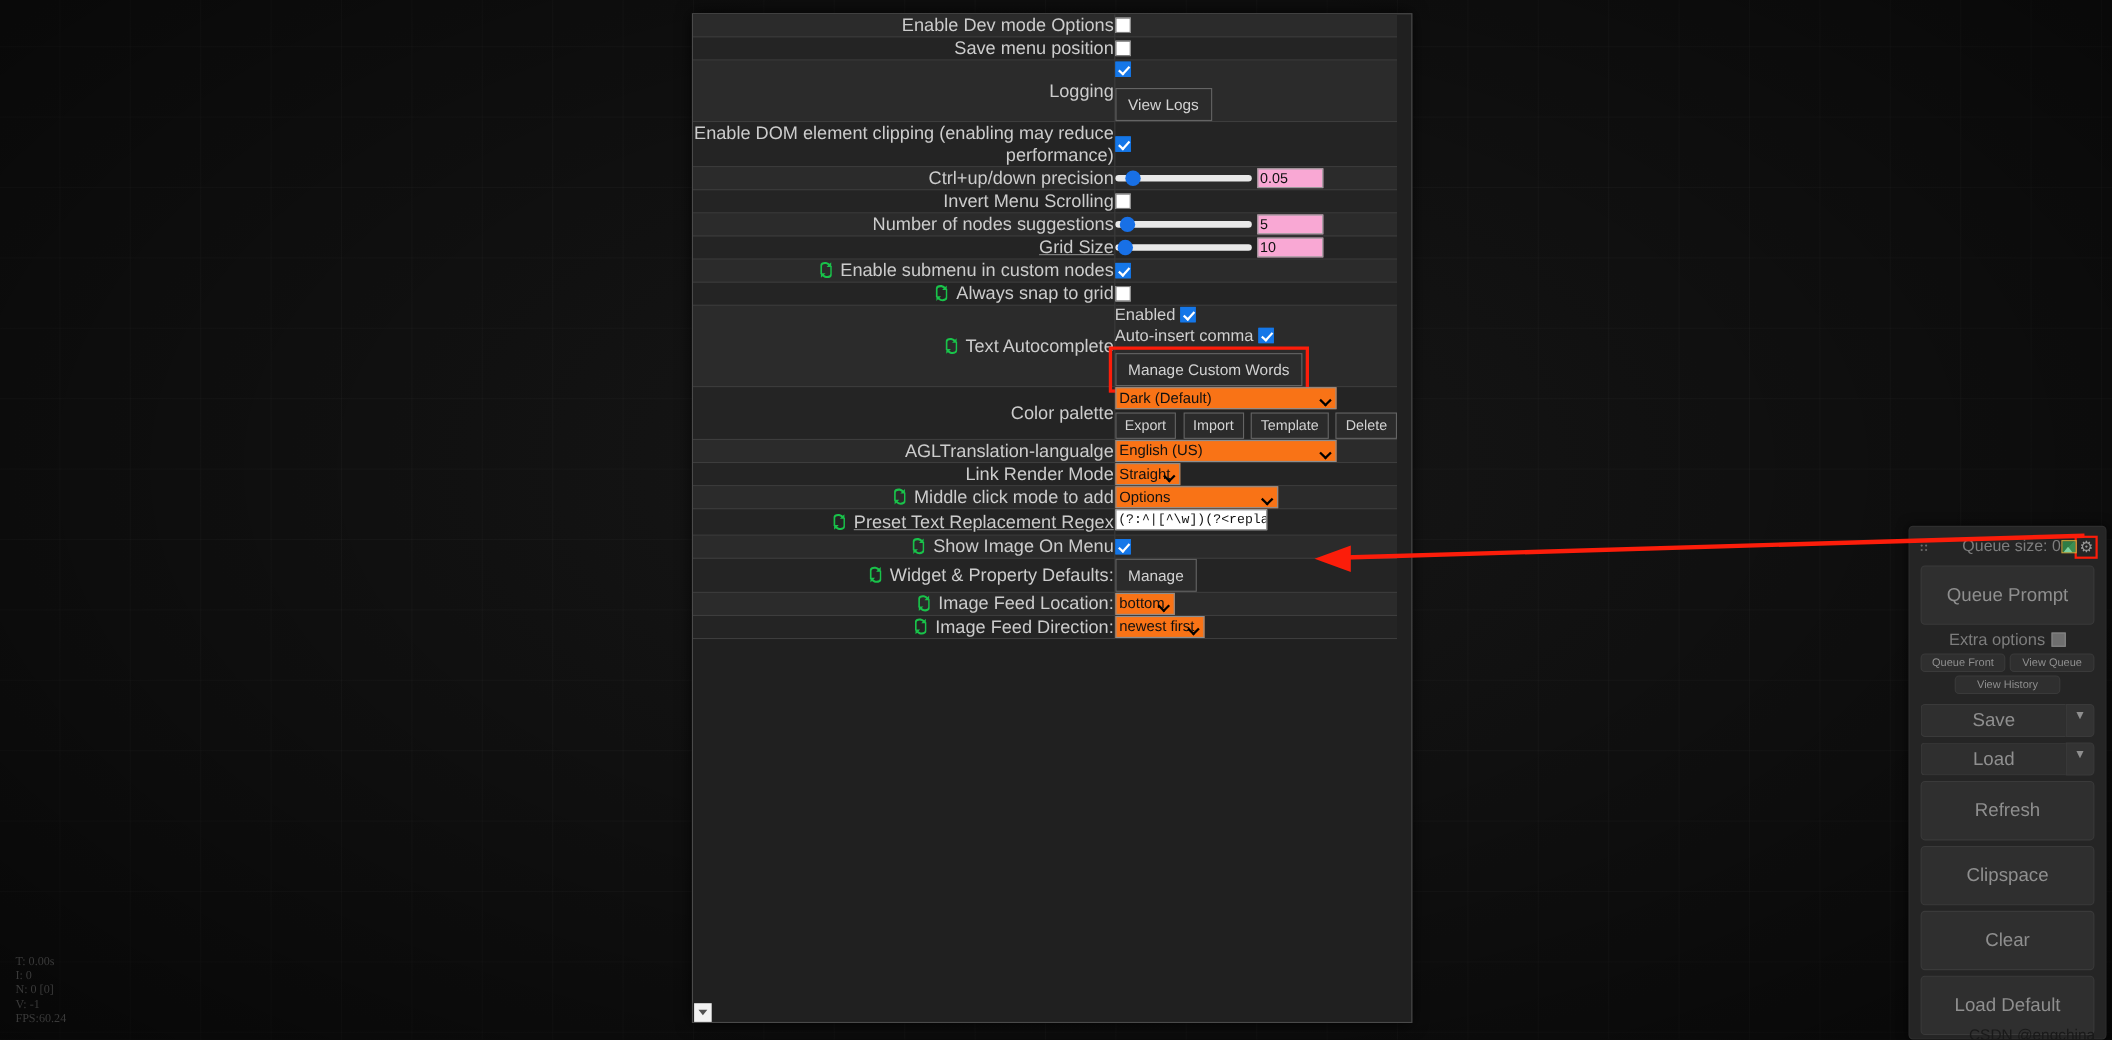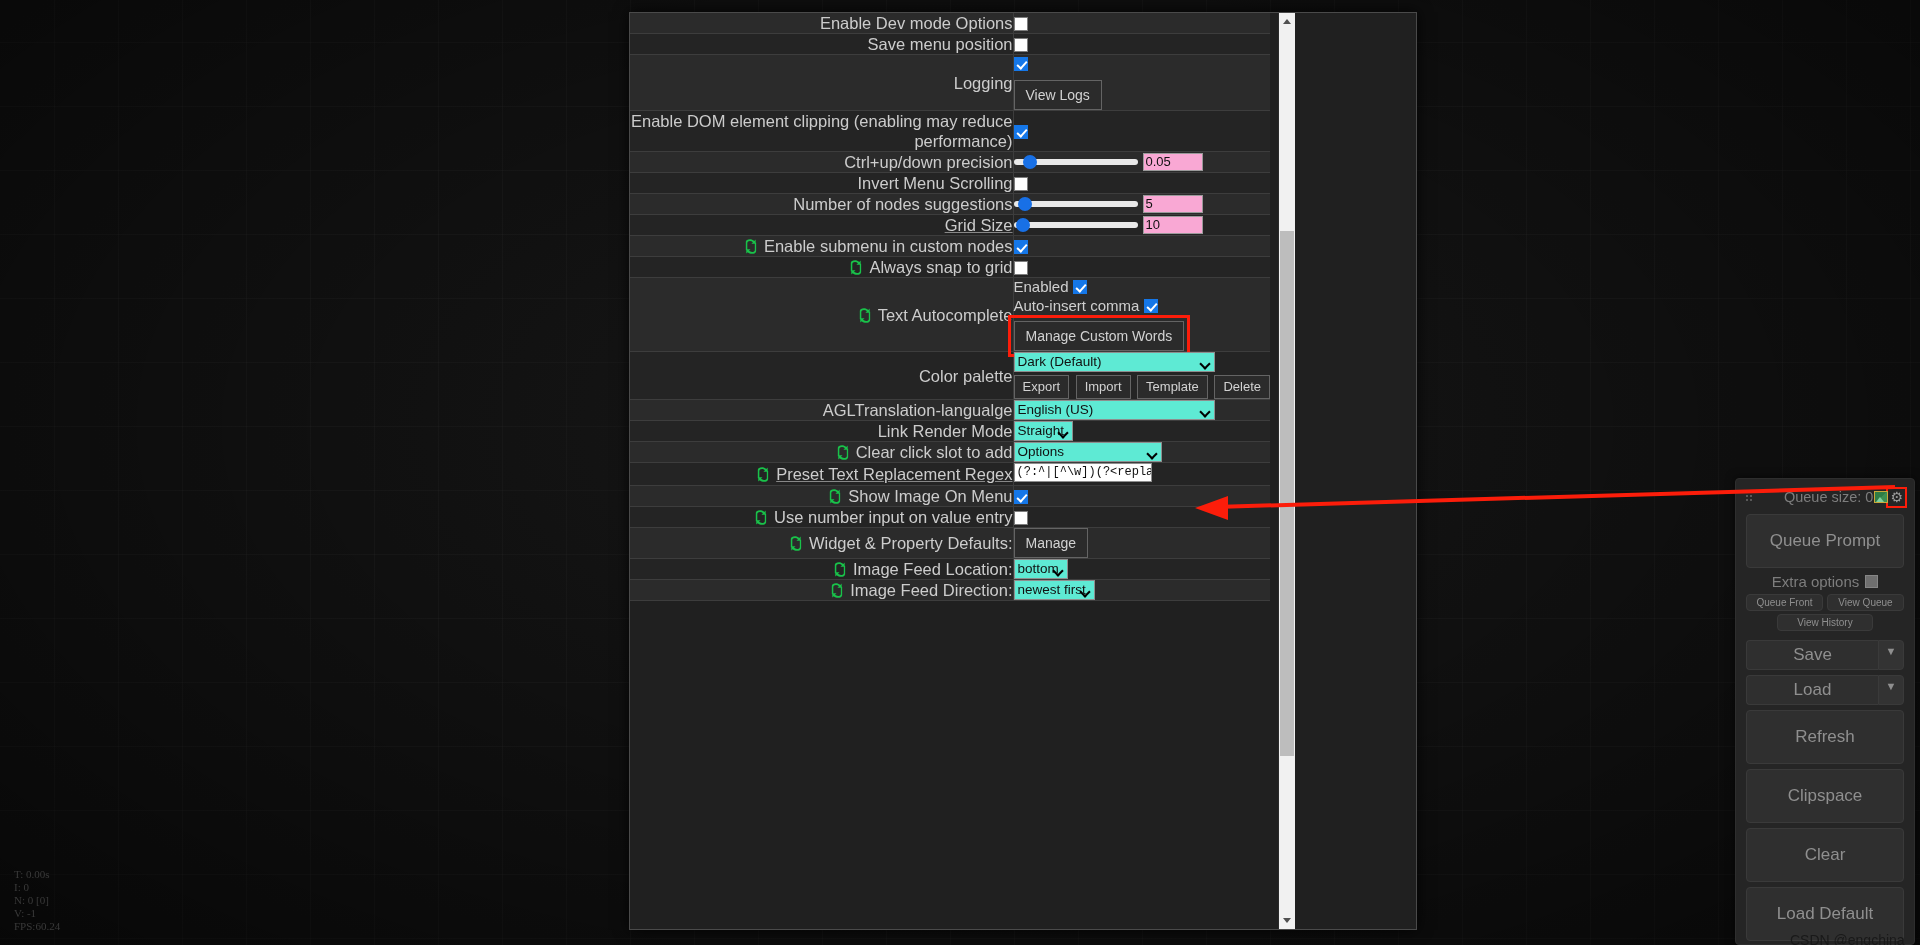--- a/index.html
+++ b/index.html
@@ -33,26 +33,27 @@
     position: absolute; left: 14px; top: 868px;
     color: #3a3a3a; font-size: 11px; line-height: 13px;
     font-family: Liberation Serif, serif;
     white-space: pre;
   }
 
   
   #settings-dialog {
     position: absolute;
     left: 629px; top: 12px;
-    width: 788px; height: 918px;
+    width: 655px; height: 918px;
     background: #202020;
     border: 1px solid #4a4a4a;
     display: flex;
     overflow: hidden;
     box-shadow: 0 0 14px rgba(0,0,0,0.8);
+    flex-direction: column;
   }
   #settings-scrollarea {
     width: 648px;
     height: 100%;
     overflow: hidden;
     position: relative;
   }
   table.settings-table {
     width: 640px;
     border-collapse: collapse;
@@ -153,21 +154,21 @@
     height: 18px;
     font-size: 13px;
     font-family: "Liberation Sans", sans-serif;
     padding: 0 2px;
     line-height: 16px;
   }
   .numbox.w60 { width: 60px; }
 
   
   .sel {
-    background: #5eead4;
+    background: #f97316;
     color: #111;
     border: 1px solid #8e8e8e;
     font-size: 13.5px;
     font-family: "Liberation Sans", sans-serif;
     height: 20px;
     line-height: 18px;
     padding: 0 18px 0 3px;
     position: relative;
     display: inline-block;
     white-space: nowrap;
@@ -449,43 +450,36 @@
             <td class="value-cell"><span class="sel wide">English (US)</span></td>
           </tr>
           <tr>
             <td class="label-cell"><span class="label-text">Link Render Mode</span></td>
             <td class="value-cell"><span class="sel fit">Straight</span></td>
           </tr>
           <tr>
             <td class="label-cell"><span class="ext-icon"><svg viewBox="0 0 16 18" width="15" height="17">
                   <path d="M3 4 C3 1, 9 0, 12 3 L13.5 1.5 L13.5 6 L9 6 L10.6 4.4 C8.4 2.4 4.6 3 4.6 5.4 L4.6 13 L3 13 Z" fill="#19c24a"></path>
                   <path d="M12.6 5 L12.6 12.6 C12.6 15, 8.6 15.6 6.4 13.6 L8 12 L3.5 12 L3.5 16.5 L5 15 C8 18, 14 17, 14 14 L14 5 Z" fill="#19c24a"></path>
-                </svg></span><span class="label-text">Clear click slot to add</span></td>
+                </svg></span><span class="label-text">Middle click mode to add</span></td>
             <td class="value-cell"><span class="sel" style="width:148px">Options</span></td>
           </tr>
           <tr>
             <td class="label-cell"><span class="ext-icon"><svg viewBox="0 0 16 18" width="15" height="17">
                   <path d="M3 4 C3 1, 9 0, 12 3 L13.5 1.5 L13.5 6 L9 6 L10.6 4.4 C8.4 2.4 4.6 3 4.6 5.4 L4.6 13 L3 13 Z" fill="#19c24a"></path>
                   <path d="M12.6 5 L12.6 12.6 C12.6 15, 8.6 15.6 6.4 13.6 L8 12 L3.5 12 L3.5 16.5 L5 15 C8 18, 14 17, 14 14 L14 5 Z" fill="#19c24a"></path>
                 </svg></span><span class="label-text ul">Preset Text Replacement Regex</span></td>
             <td class="value-cell"><span class="textbox">(?:^|[^\w])(?&lt;replace&gt;@</span></td>
           </tr>
           <tr>
             <td class="label-cell"><span class="ext-icon"><svg viewBox="0 0 16 18" width="15" height="17">
                   <path d="M3 4 C3 1, 9 0, 12 3 L13.5 1.5 L13.5 6 L9 6 L10.6 4.4 C8.4 2.4 4.6 3 4.6 5.4 L4.6 13 L3 13 Z" fill="#19c24a"></path>
                   <path d="M12.6 5 L12.6 12.6 C12.6 15, 8.6 15.6 6.4 13.6 L8 12 L3.5 12 L3.5 16.5 L5 15 C8 18, 14 17, 14 14 L14 5 Z" fill="#19c24a"></path>
                 </svg></span><span class="label-text">Show Image On Menu</span></td>
             <td class="value-cell"><span class="cb checked"></span></td>
-          </tr>
-          <tr>
-            <td class="label-cell"><span class="ext-icon"><svg viewBox="0 0 16 18" width="15" height="17">
-                  <path d="M3 4 C3 1, 9 0, 12 3 L13.5 1.5 L13.5 6 L9 6 L10.6 4.4 C8.4 2.4 4.6 3 4.6 5.4 L4.6 13 L3 13 Z" fill="#19c24a"></path>
-                  <path d="M12.6 5 L12.6 12.6 C12.6 15, 8.6 15.6 6.4 13.6 L8 12 L3.5 12 L3.5 16.5 L5 15 C8 18, 14 17, 14 14 L14 5 Z" fill="#19c24a"></path>
-                </svg></span><span class="label-text">Use number input on value entry</span></td>
-            <td class="value-cell"><span class="cb"></span></td>
           </tr>
           <tr>
             <td class="label-cell"><span class="ext-icon"><svg viewBox="0 0 16 18" width="15" height="17">
                   <path d="M3 4 C3 1, 9 0, 12 3 L13.5 1.5 L13.5 6 L9 6 L10.6 4.4 C8.4 2.4 4.6 3 4.6 5.4 L4.6 13 L3 13 Z" fill="#19c24a"></path>
                   <path d="M12.6 5 L12.6 12.6 C12.6 15, 8.6 15.6 6.4 13.6 L8 12 L3.5 12 L3.5 16.5 L5 15 C8 18, 14 17, 14 14 L14 5 Z" fill="#19c24a"></path>
                 </svg></span><span class="label-text">Widget &amp; Property Defaults:</span></td>
             <td class="value-cell"><span class="btn">Manage</span></td>
           </tr>
           <tr>
             <td class="label-cell"><span class="ext-icon"><svg viewBox="0 0 16 18" width="15" height="17">

